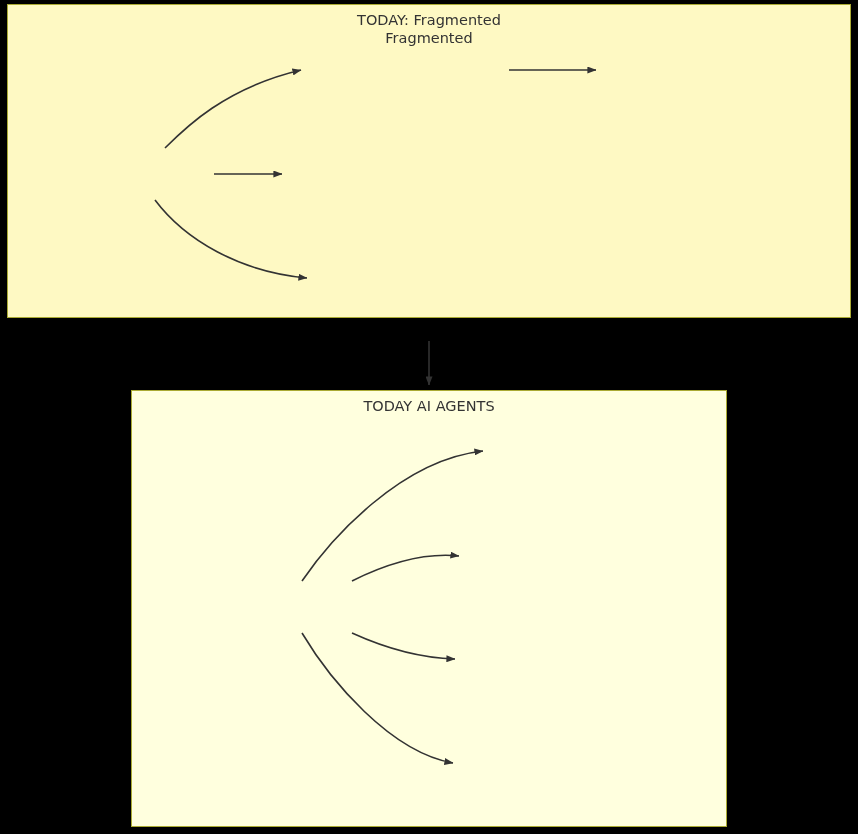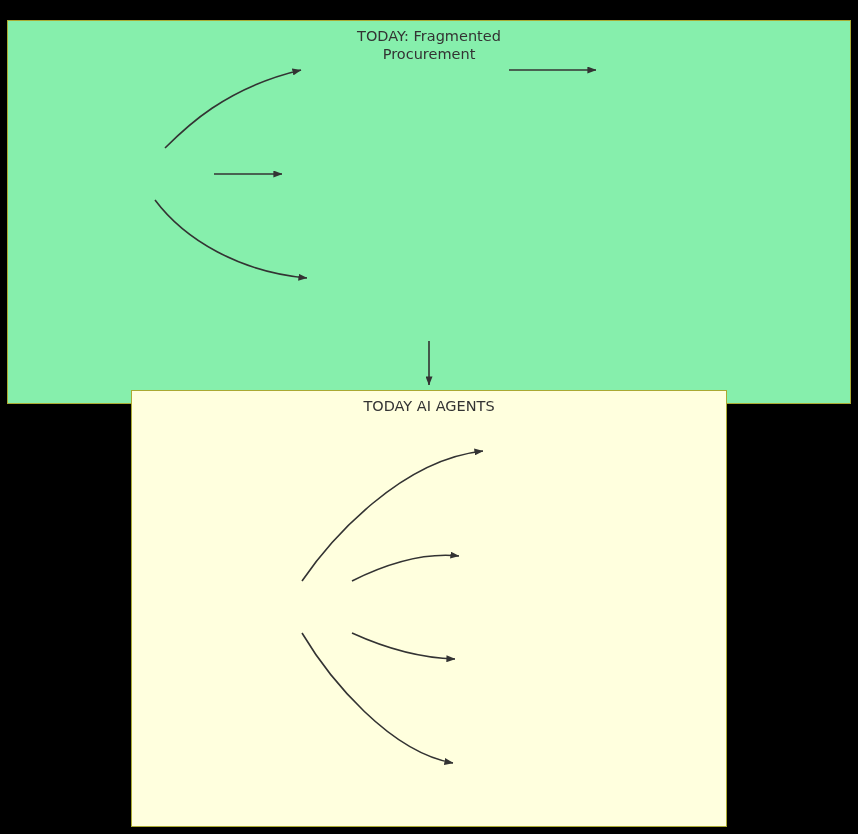--- a/index.html
+++ b/index.html
@@ -70,24 +70,24 @@
   }
   .layer-labels { z-index: 5; }
   .layer-nodes  { z-index: 10; }
   .layer-edges  { z-index: 8; }
 </style>
 </head>
 <body>
 
 <div id="diagram-root">
 
-  <div class="cluster layer-labels" id="cluster-today" style="left: 7px; top: 20px; width: 844px; height: 384px; background: #86efac; border-color: rgb(170, 170, 51);">
+  <div class="cluster layer-labels" id="cluster-today" style="left: 7px; top: 4px; width: 844px; height: 314px; background: #fef9c3; border-color: rgb(170, 170, 51);">
     <div class="cluster-label">
       <div>TODAY: Fragmented</div>
-      <div>Procurement</div>
+      <div>Fragmented</div>
     </div>
   </div>
 
   <div class="cluster layer-labels" id="cluster-withai" style="left: 131px; top: 390px; width: 596px; height: 437px; background: rgb(255, 255, 222); border-color: rgb(170, 170, 51);">
     <div class="cluster-label">
       <div>TODAY AI AGENTS</div>
     </div>
   </div>
 
   <svg class="edges layer-edges">

